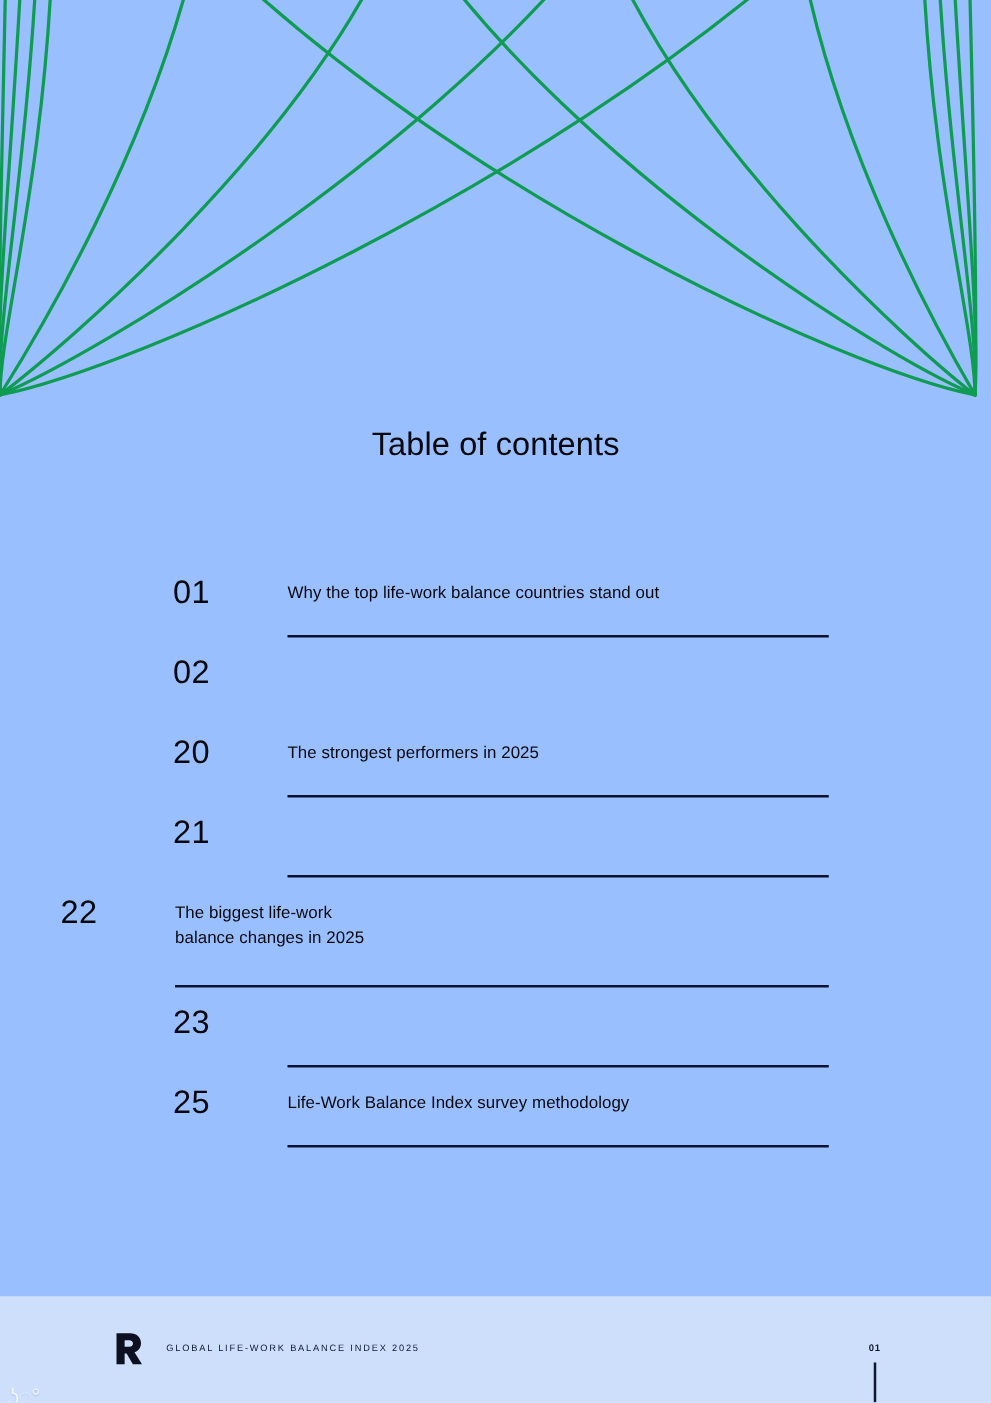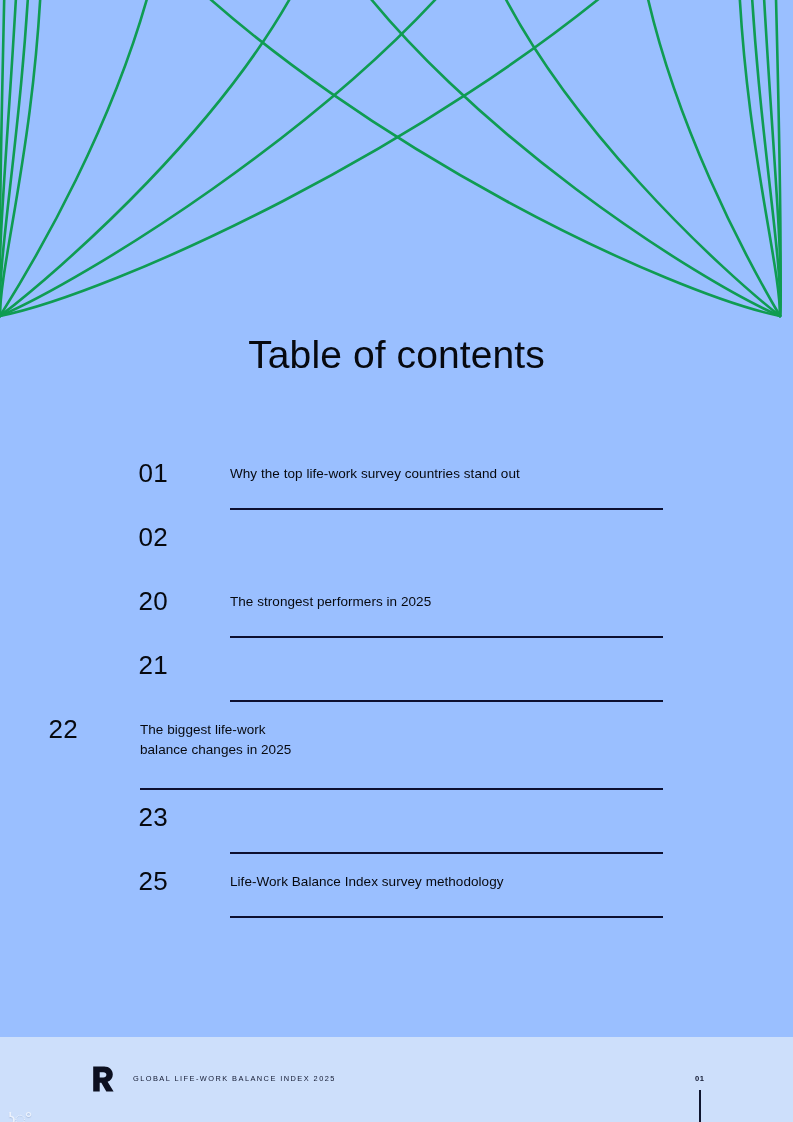--- a/index.html
+++ b/index.html
@@ -32,21 +32,21 @@
     height: 330px;
   }
 
   
   #toc-title {
     position: absolute;
     left: 0;
     top: 331px;
     width: 793px;
     text-align: center;
-    font-size: 39px;
+    font-size: 26px;
     line-height: 48px;
     letter-spacing: 0.1px;
     color: #07090f;
     font-weight: 400;
     white-space: nowrap;
   }
 
   
   #toc-list {
     position: absolute;
@@ -204,21 +204,21 @@
     </svg>
   </div>
 
   <div id="toc-title">Table of contents</div>
 
   <div id="toc-list">
 
     <div class="toc-row">
       <div class="toc-num">01</div>
       <div class="toc-right">
-        <div class="toc-label">Why the top life-work survey countries stand out</div>
+        <div class="toc-label">Why the top life-work balance countries stand out</div>
         <div class="toc-rule"></div>
       </div>
     </div>
 
     <div class="toc-row">
       <div class="toc-num">02</div>
     </div>
 
     <div class="toc-row">
       <div class="toc-num">20</div>

